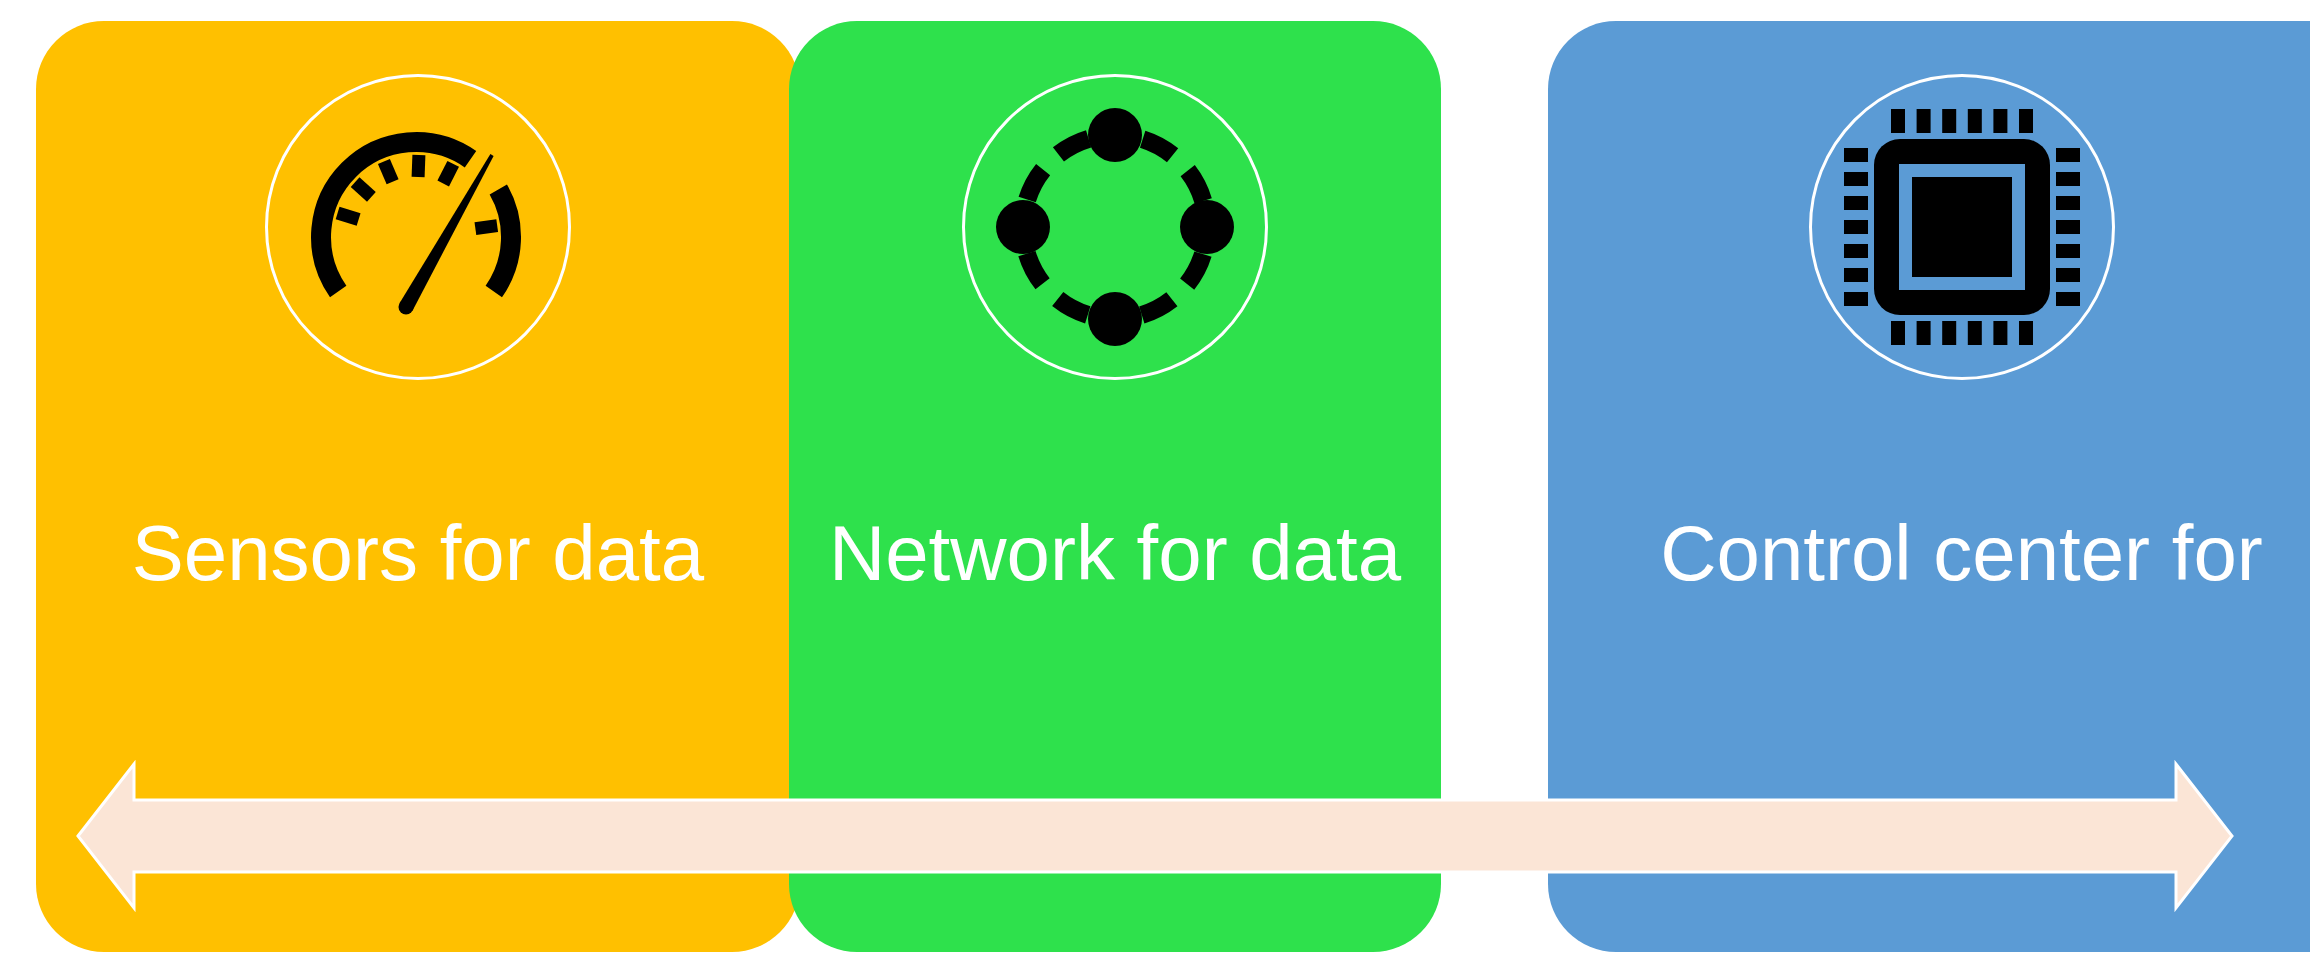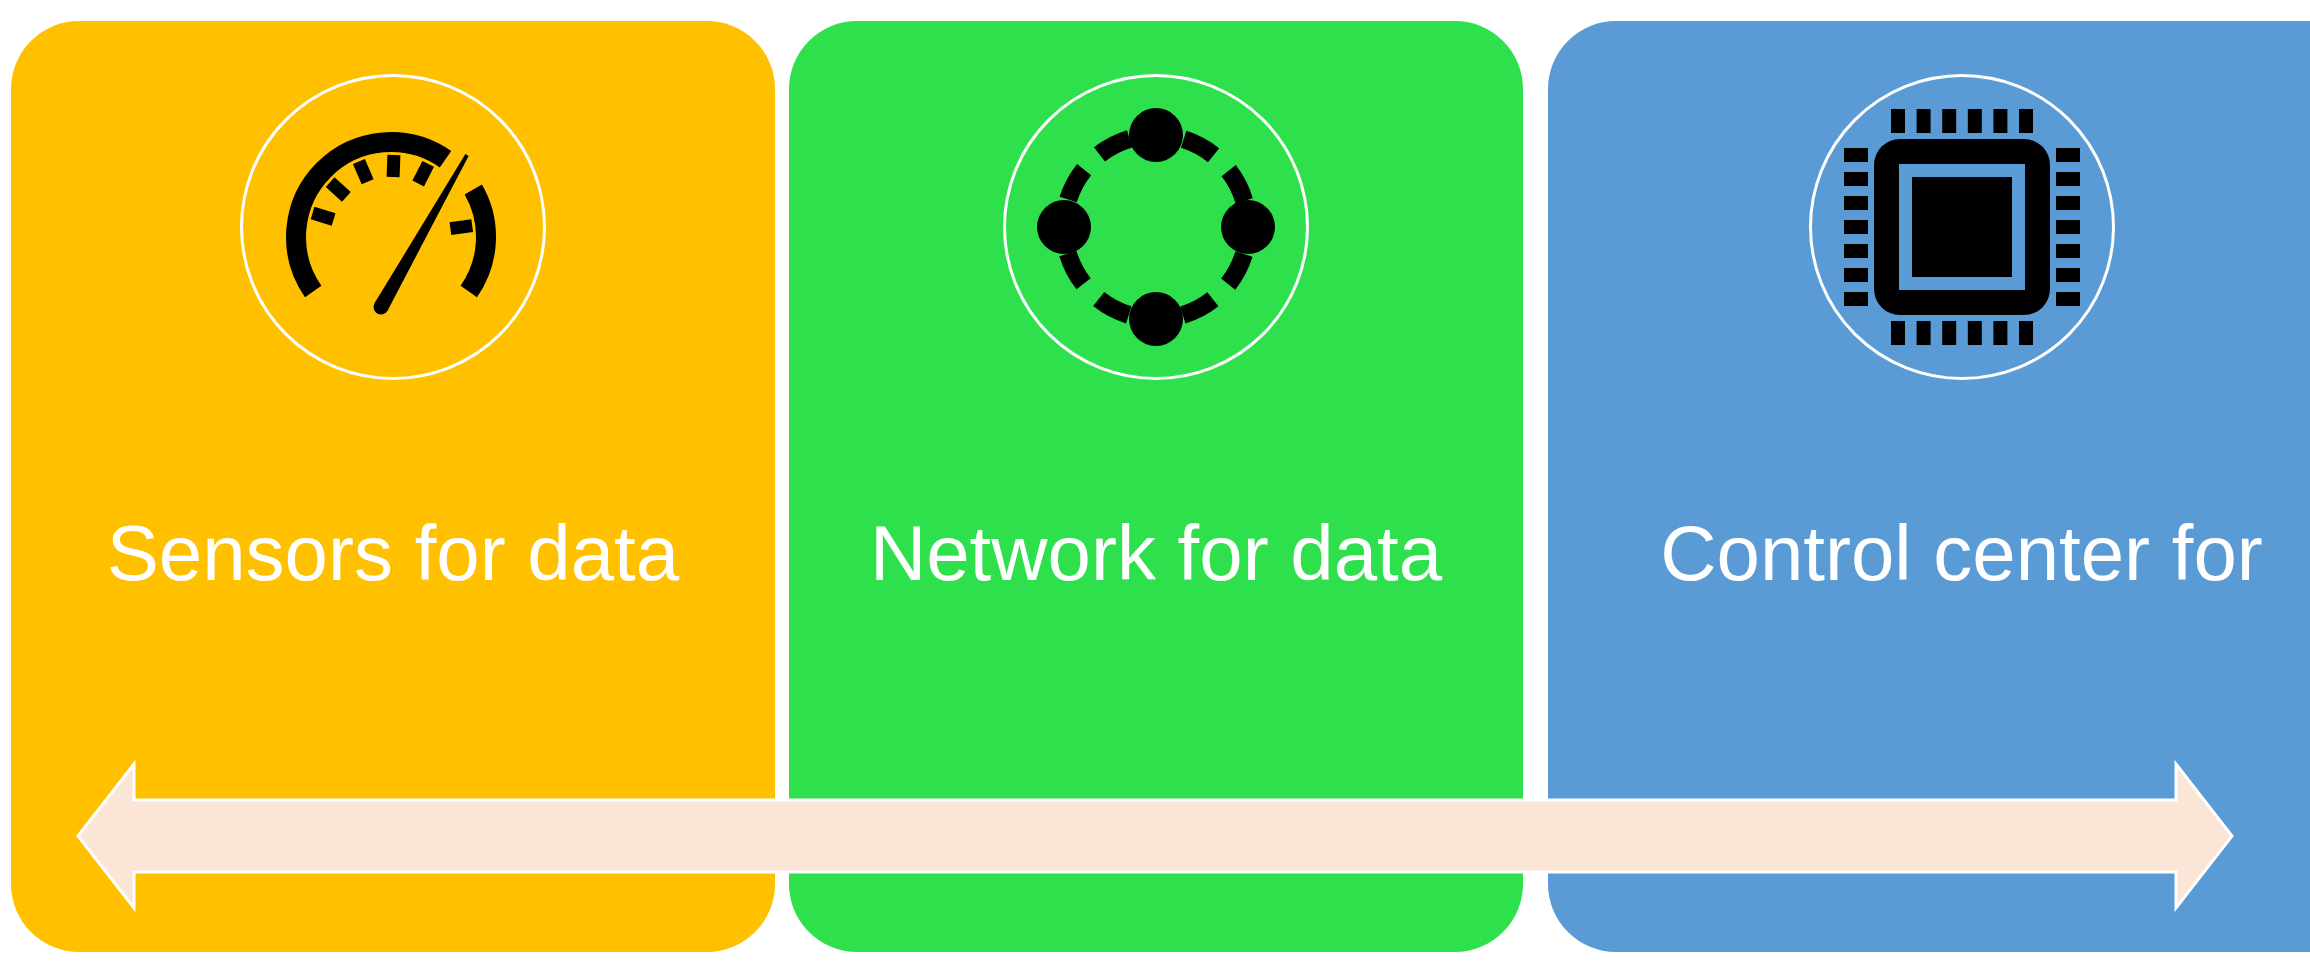--- a/index.html
+++ b/index.html
@@ -14,22 +14,22 @@
     background: #ffffff;
     overflow: hidden;
     font-family: "Liberation Sans", sans-serif;
   }
   .card {
     position: absolute;
     top: 21px;
     height: 931px;
     border-radius: 68px;
   }
-  .card-1 { left: 11px;   width: 764px; }
-  .card-2 { left: 789px;  width: 734px; }
+  .card-1 { left: 36px;   width: 764px; }
+  .card-2 { left: 789px;  width: 652px; }
   .card-3 { left: 1548px; width: 827px; }
 
   .icon-circle {
     position: absolute;
     top: 53px;
     left: 50%;
     transform: translateX(-50%);
     width: 306px;
     height: 306px;
     box-sizing: border-box;

